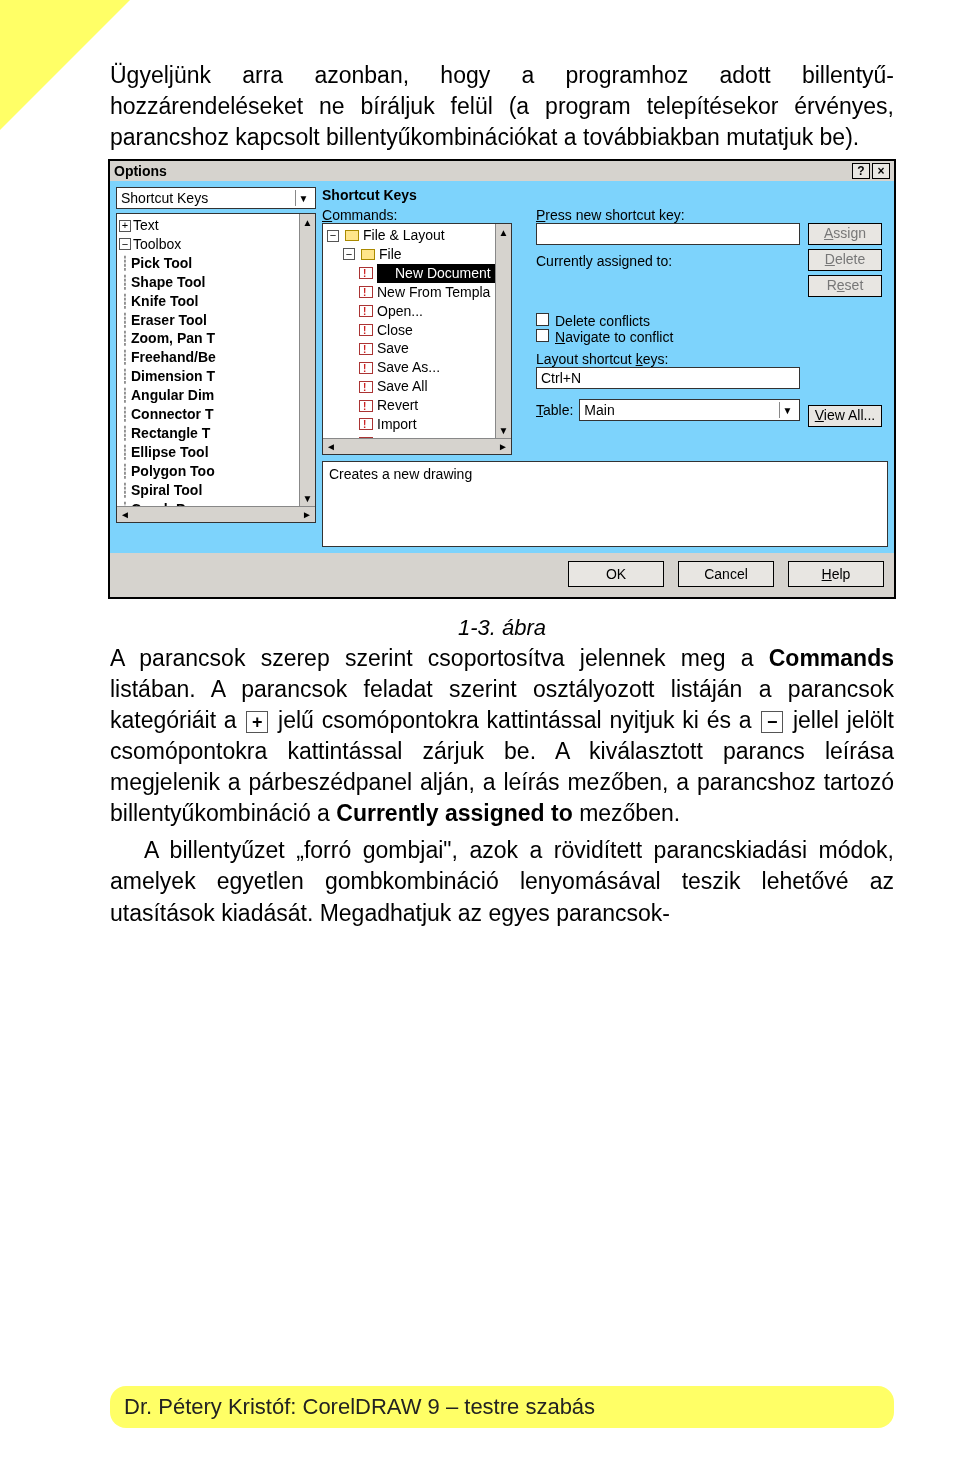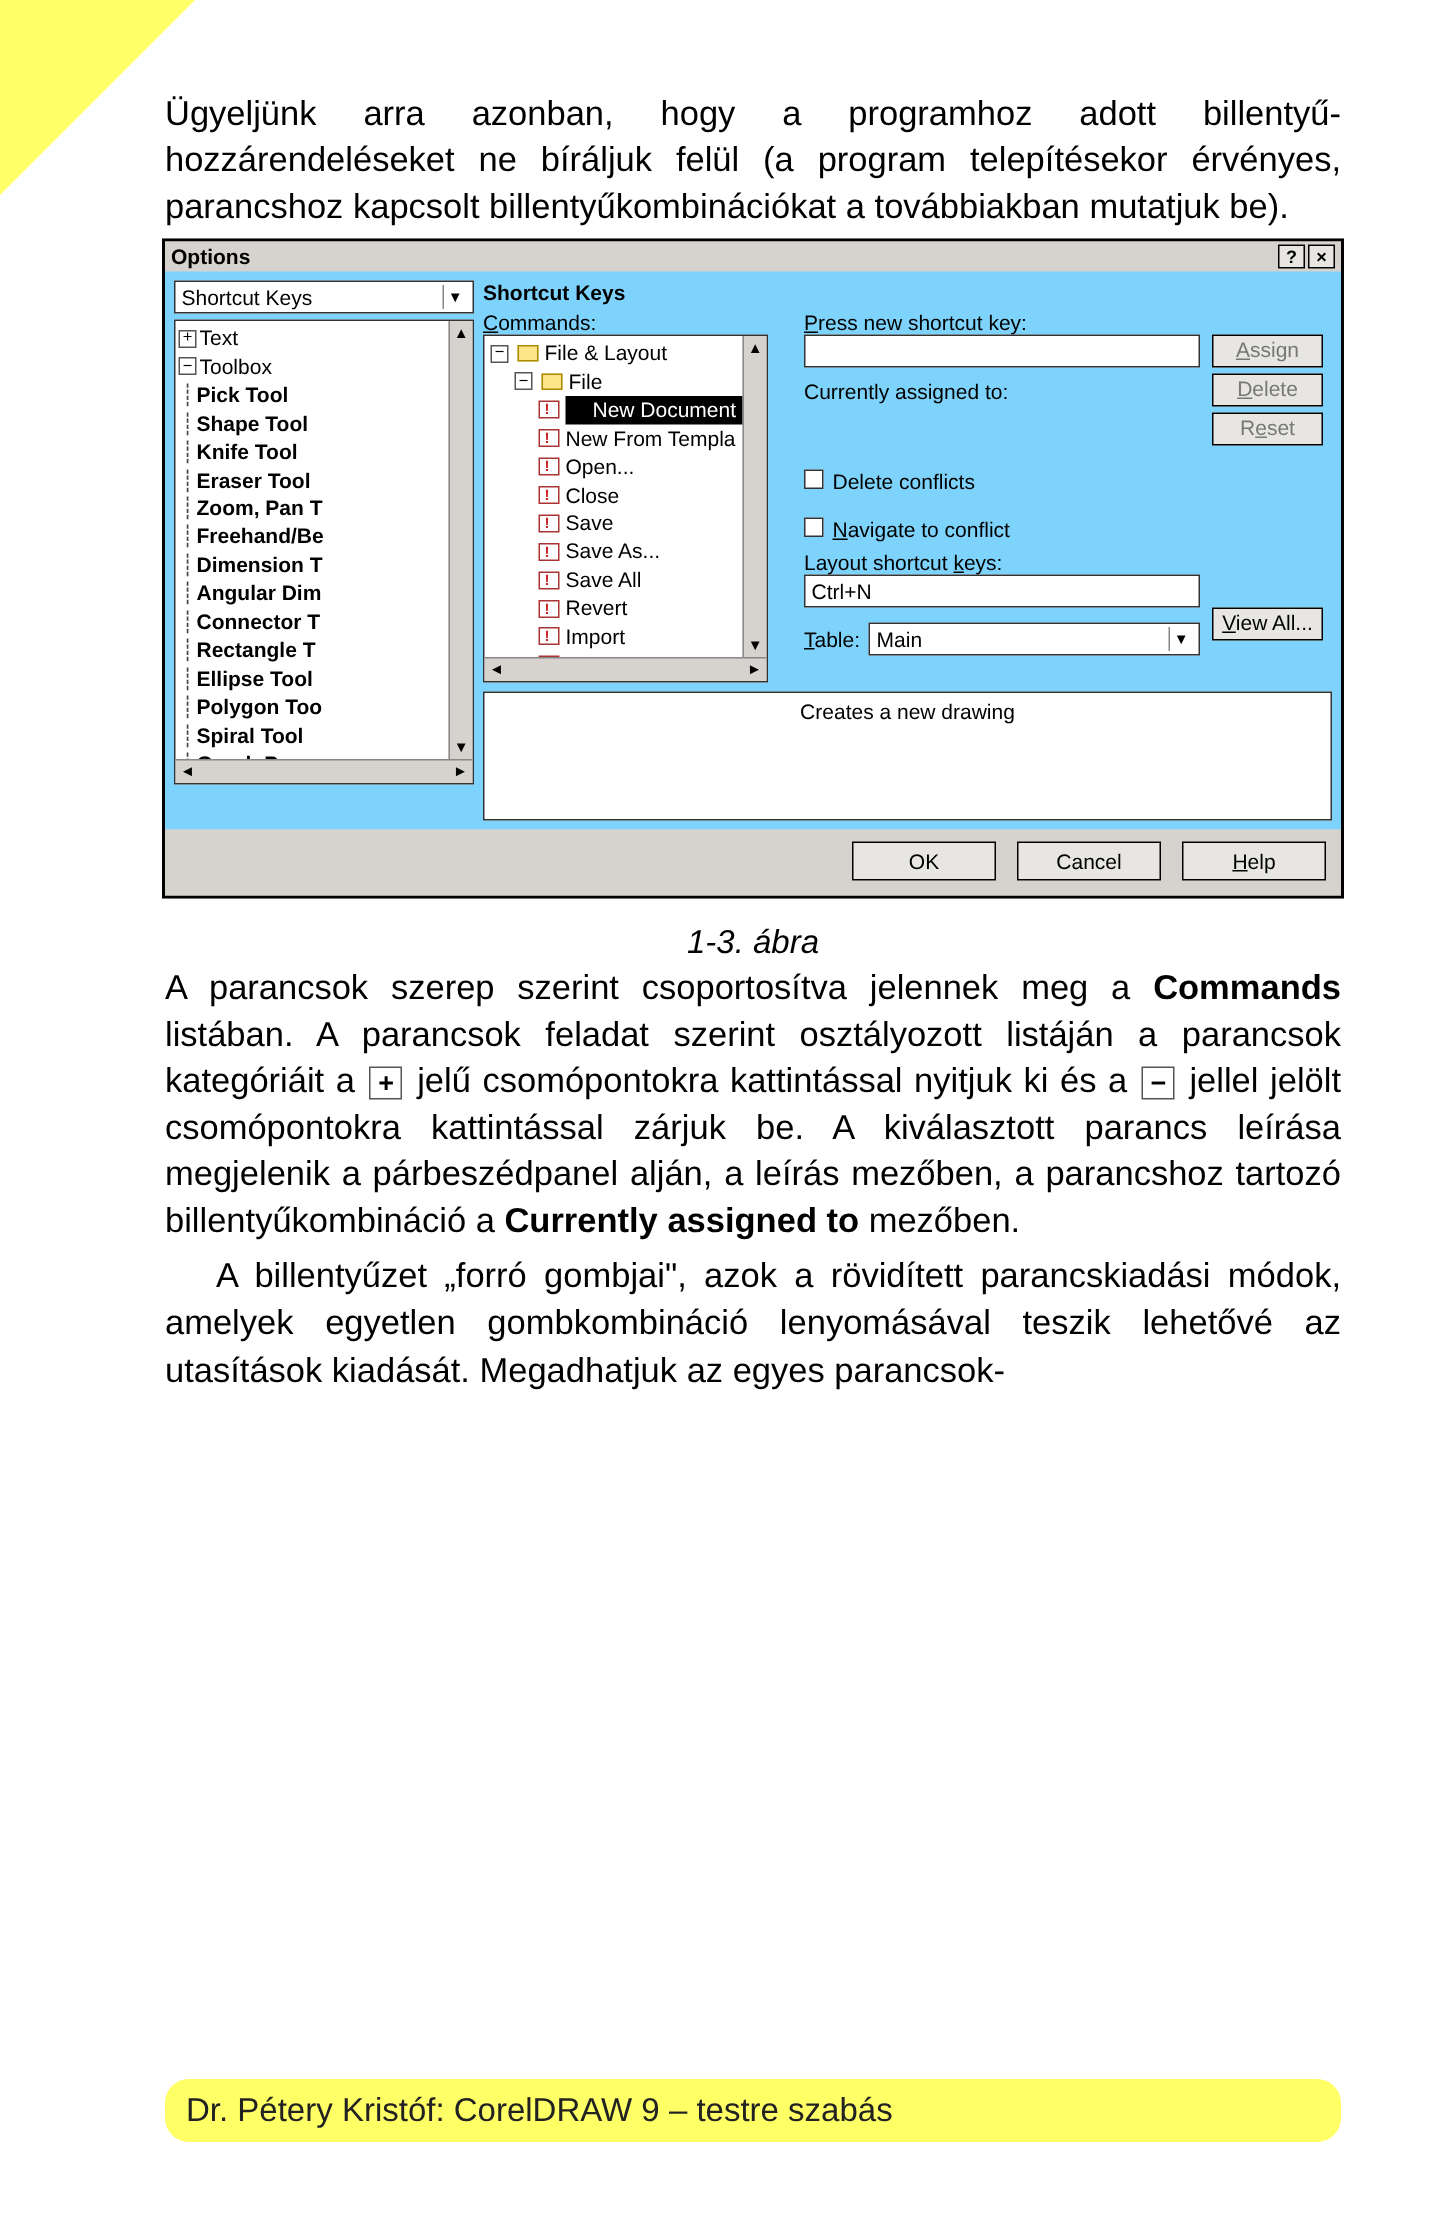--- a/index.html
+++ b/index.html
@@ -41,21 +41,21 @@
   .cmd-row { display: flex; align-items: center; gap: 4px; white-space: nowrap; }
   .fld { display: inline-block; width: 14px; height: 11px; background: #ffe58a; border: 1px solid #aa8a00; }
   .ic { display: inline-block; width: 14px; height: 12px; border: 1px solid #a33; background: #fff; position: relative; }
   .ic::after { content: "!"; color: #c22; font-weight: bold; font-size: 10px; position: absolute; left: 3px; top: -1px; }
   .lbl { font-size: 14px; }
   .txtbox { border: 1px solid #333; background: #fff; height: 22px; padding: 0 4px; display: flex; align-items: center; }
   .btn3d { border: 1px solid #000; background: #e8e6e2; padding: 1px 0; width: 74px; height: 22px; text-align: center; font-size: 14px; }
   .btn3d.dim { color: #777; }
   .chk { display: flex; align-items: flex-start; gap: 6px; font-size: 14px; }
   .chkbox { width: 13px; height: 13px; border: 1px solid #333; background: #fff; }
-  .desc-box { border: 1px solid #333; background: #fff; height: 86px; padding: 4px 6px; font-size: 14px; margin-top: 6px; text-align: center; }
+  .desc-box { border: 1px solid #333; background: #fff; height: 86px; padding: 4px 6px; font-size: 14px; margin-top: 6px; }
   .footer-btns { display: flex; justify-content: flex-end; gap: 14px; padding: 8px 10px 10px 10px; background: #d6d3ce; }
   .fbtn { border: 1px solid #000; background: #e8e6e2; width: 96px; height: 26px; display: flex; align-items: center; justify-content: center; font-size: 14px; }
   .u { text-decoration: underline; }
   .fig { text-align: center; font-style: italic; font-size: 22px; margin: 8px 0 2px; }
   .page-footer { position: absolute; bottom: 52px; left: 110px; right: 66px; background: #ffff66; padding: 8px 14px; font-size: 22px; color: #222; border-radius: 16px; }
 </style>
 </head>
 <body>
 <div class="page">
   <div class="corner-shadow"></div>
@@ -234,21 +234,21 @@
             <div style="flex:1; display:flex; gap:8px">
               <div style="flex:1">
                 <div class="lbl"><span class="u">P</span><span>ress new shortcut key:</span></div>
                 <div class="txtbox"></div>
                 <div class="lbl" style="margin-top:8px">Currently assigned to:</div>
                 <div style="height:22px"></div>
                 <div class="chk" style="margin-top:22px">
                     <span class="chkbox"></span>
                     <span>Delete conflicts</span>
                   </div>
-                <div class="chk" style="margin-top:16px">
+                <div class="chk" style="margin-top:0">
                     <span class="chkbox"></span>
                     <span><span class="u">N</span><span>avigate to conflict</span></span>
                   </div>
                 <div class="lbl" style="margin-top:6px"><span>Layout shortcut </span><span class="u">k</span><span>eys:</span></div>
                 <div class="txtbox">
                     <span>Ctrl+N</span>
                   </div>
                 <div style="display:flex; align-items:center; gap:6px; margin-top:10px">
                   <span class="lbl"><span class="u">T</span><span>able:</span></span>
                   <div class="combo" style="flex:1">

